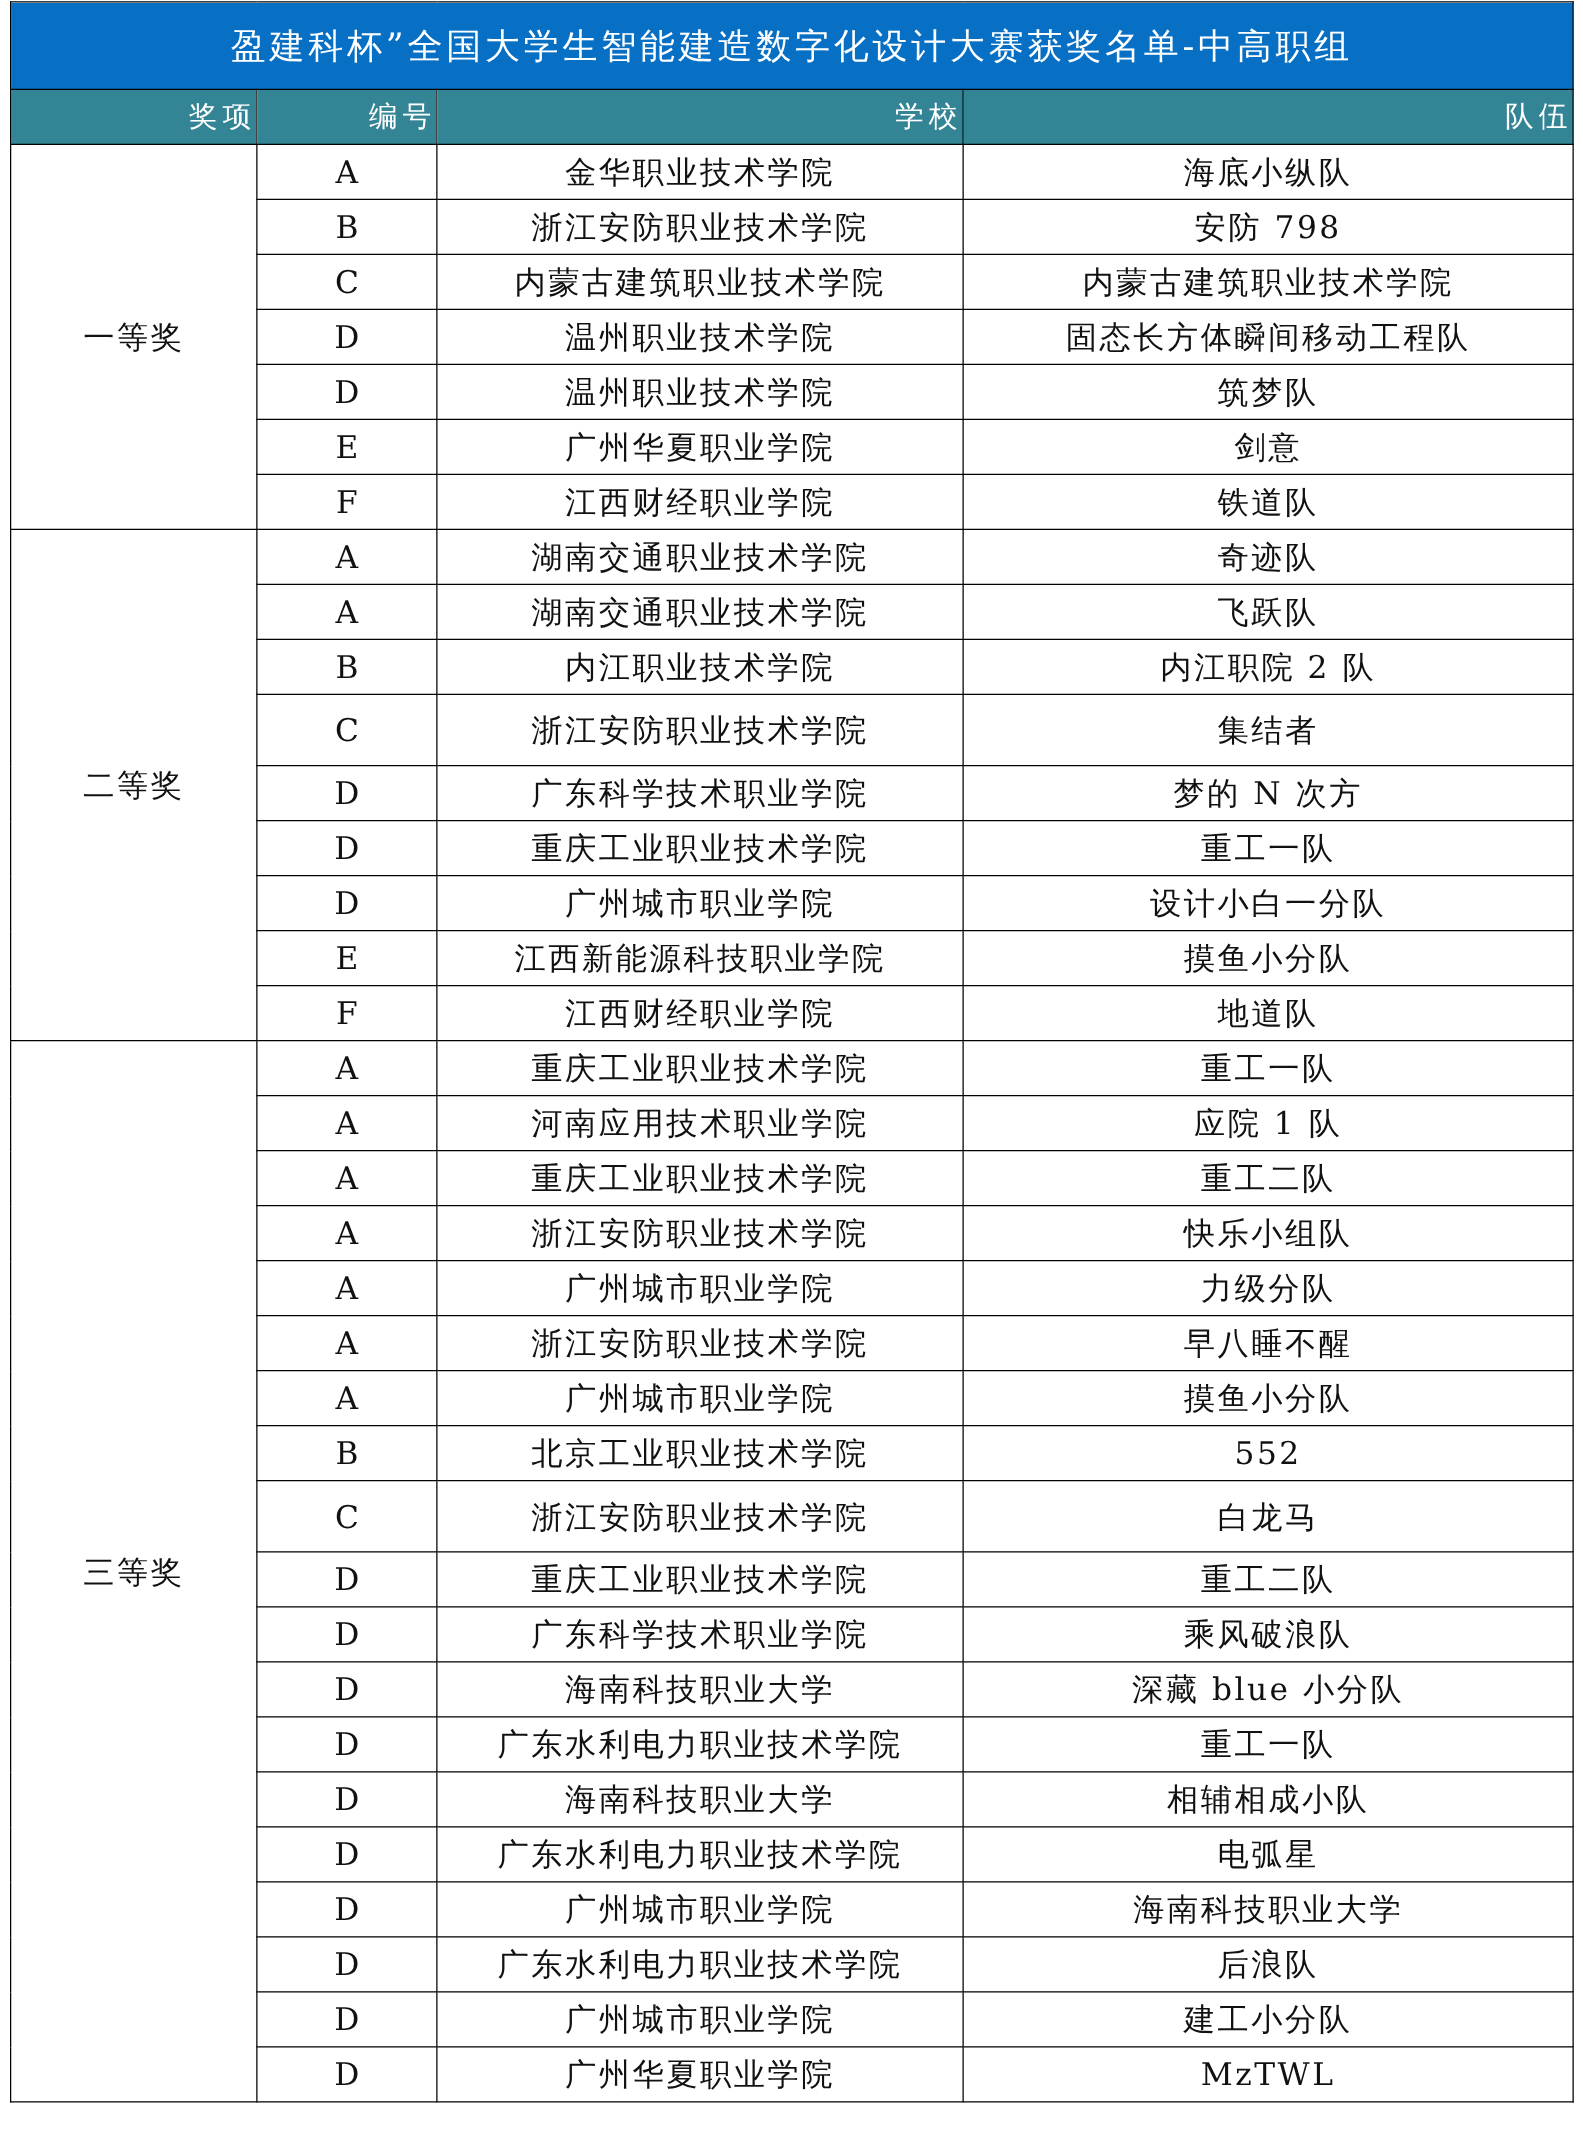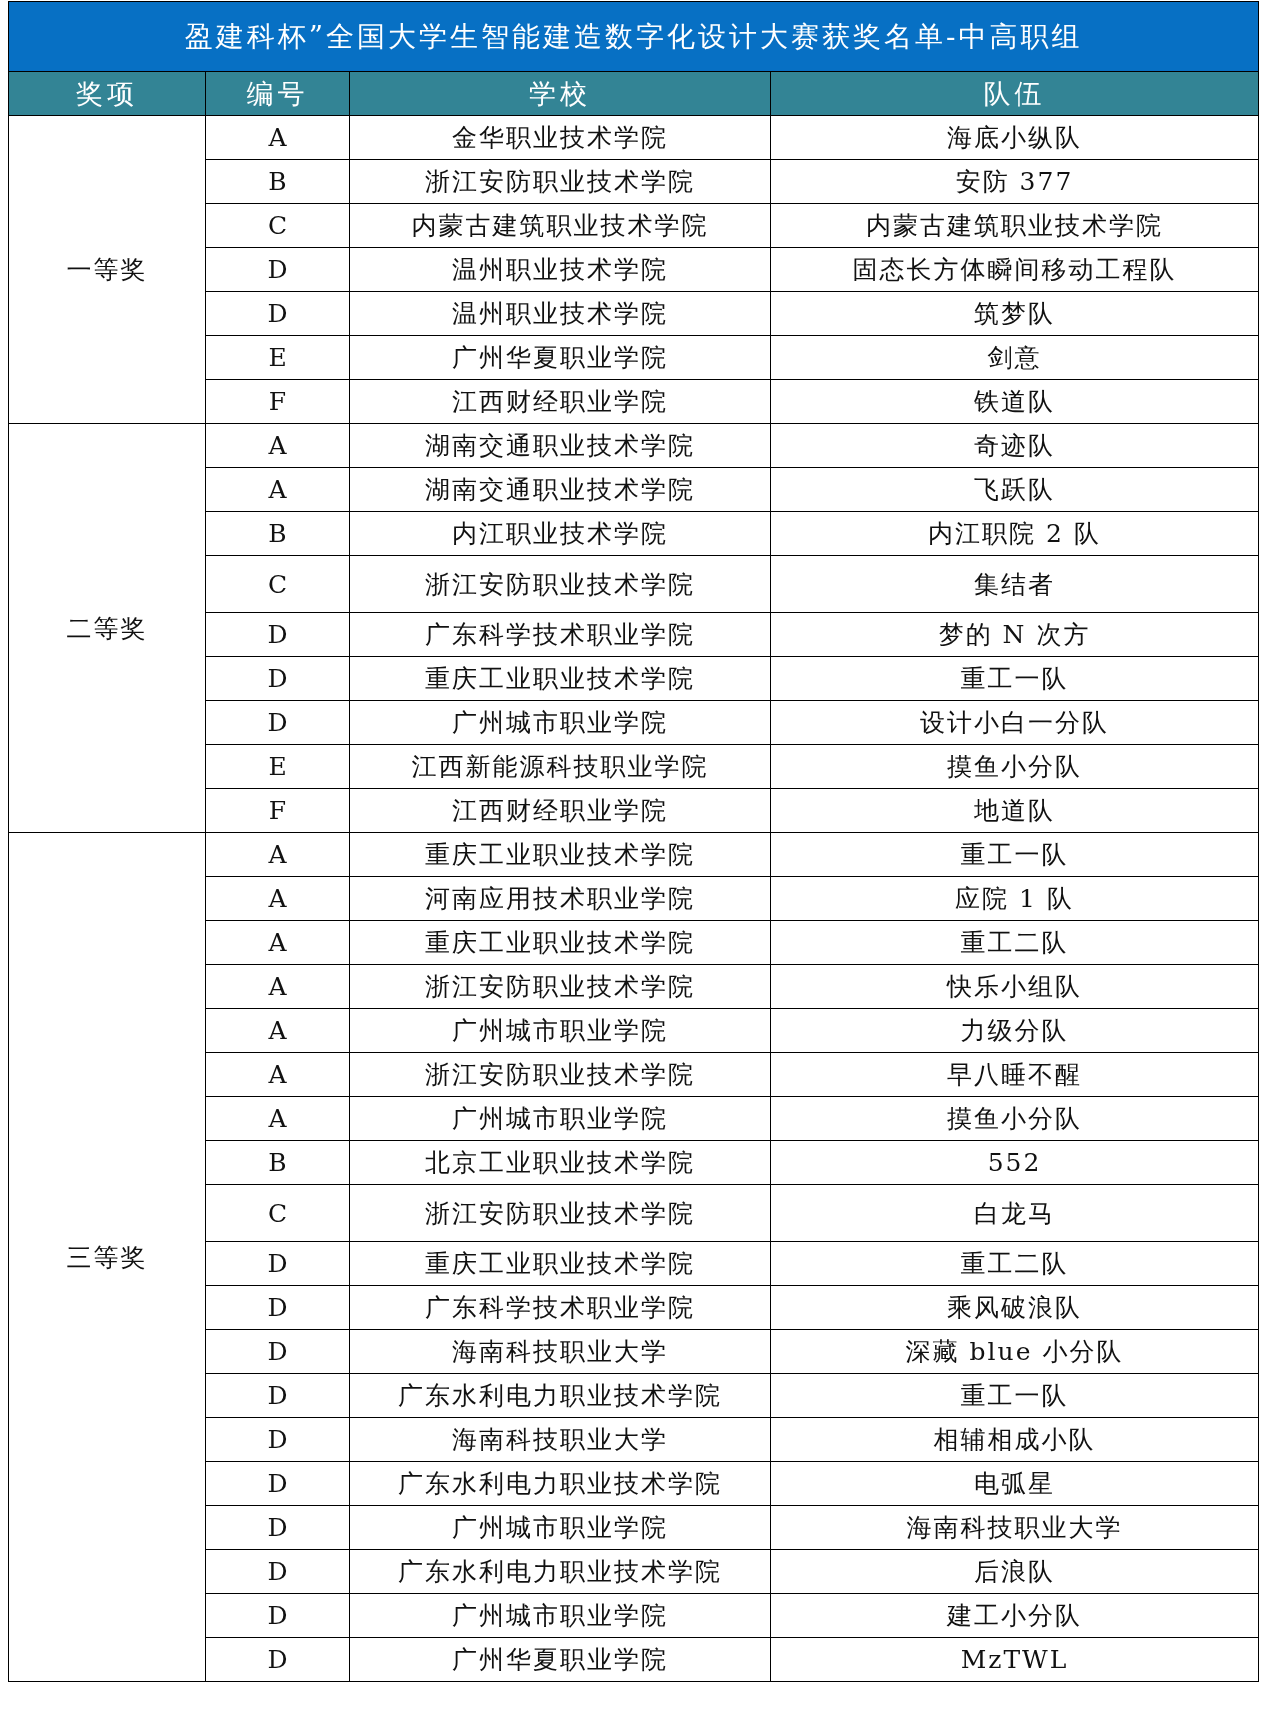--- a/index.html
+++ b/index.html
@@ -42,22 +42,23 @@
       color: #ffffff;
       height: 69px;
       font-size: 28px;
       letter-spacing: 3px;
       border-bottom: 1.5px solid #000;
     }
     .header-cell {
       background: #338495;
       color: #ffffff;
       height: 43px;
-      font-size: 27px;
+      font-size: 23px;
       letter-spacing: 4px;
+      text-align: right;
     }
     .award-cell {
       font-size: 25px;
       letter-spacing: 2px;
       border-radius: 20px;
     }
     tr.r td { height: 43px; }
     tr.r.tall td { height: 56px; }
     td.code { letter-spacing: 0; font-size: 25px; }
     td.award-cell { border-top: 1.5px solid #000; border-bottom: 1.5px solid #000; }
@@ -87,21 +88,21 @@
     <tbody id="table-body">
         <tr class="r">
           <td class="award-cell" rowspan="7">一等奖</td>
           <td class="code">A</td>
           <td>金华职业技术学院</td>
           <td>海底小纵队</td>
         </tr>
         <tr class="r">
           <td class="code">B</td>
           <td>浙江安防职业技术学院</td>
-          <td>安防 377</td>
+          <td>安防 798</td>
         </tr>
         <tr class="r">
           <td class="code">C</td>
           <td>内蒙古建筑职业技术学院</td>
           <td>内蒙古建筑职业技术学院</td>
         </tr>
         <tr class="r">
           <td class="code">D</td>
           <td>温州职业技术学院</td>
           <td>固态长方体瞬间移动工程队</td>

